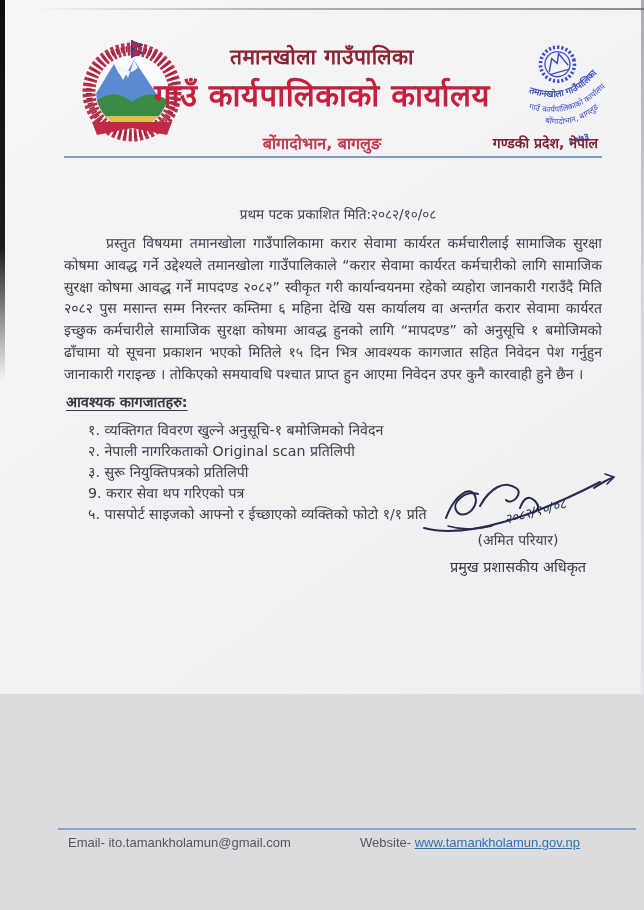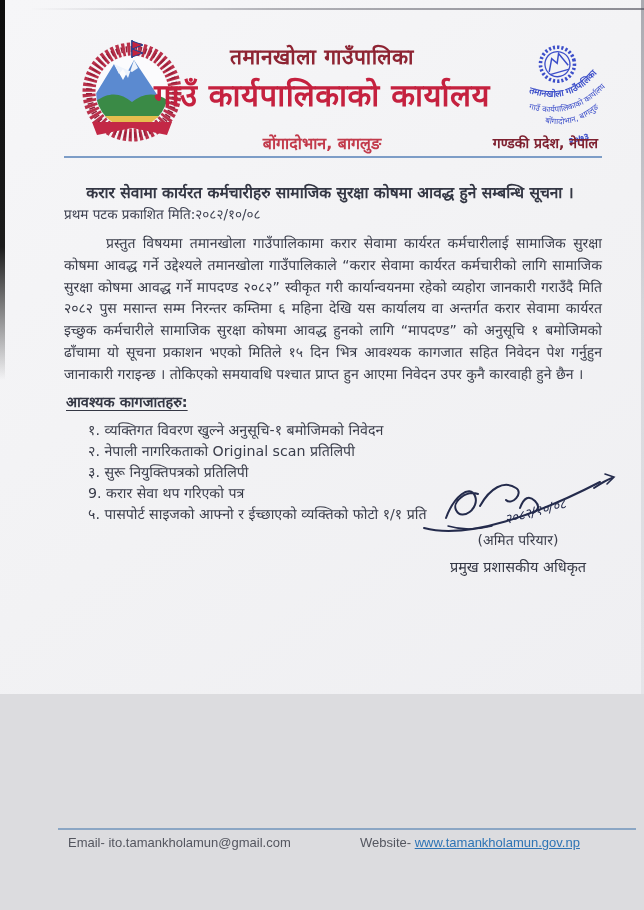--- a/index.html
+++ b/index.html
@@ -26,21 +26,21 @@
   .header-center{position:absolute;left:110px;right:110px;top:42px;text-align:center;white-space:nowrap;}
   .muni-name{font-size:21px;font-weight:bold;color:#8e2433;letter-spacing:.5px;}
   .office-name{font-size:31px;font-weight:bold;color:#c5213f;margin-top:3px;letter-spacing:.5px;}
   .office-addr{font-size:16px;font-weight:bold;color:#c23a4b;margin-top:17px;}
   .province-line{position:absolute;top:133px;right:46px;font-size:14px;font-weight:bold;color:#7e2130;}
   .header-rule{position:absolute;top:156px;left:64px;right:42px;height:2px;background:#7d9dc7;}
 
   
   .notice-title{position:absolute;top:181px;left:50px;right:34px;text-align:center;
     font-size:15.5px;font-weight:bold;color:#343744;}
-  .notice-pub{position:absolute;top:205px;left:64px;right:32px;
+  .notice-pub{position:absolute;top:205px;left:64px;right:32px;text-align:center;
     font-size:13.5px;color:#3d4050;}
   .notice-body{position:absolute;top:233px;left:64px;right:42px;margin:0;
     font-size:14px;line-height:21.8px;color:#3a3d4a;
     text-align:justify;text-indent:42px;}
 
   
   .docs{position:absolute;top:391px;left:66px;right:42px;}
   .docs-head{display:inline-block;font-size:14.5px;font-weight:bold;color:#343744;
     text-decoration:underline;text-underline-offset:3px;}
   .doc-item{margin-top:6px;padding-left:22px;font-size:14.2px;line-height:15px;color:#3a3d4a;}
@@ -117,21 +117,20 @@
           <text font-size="8"><textPath href="#sealArc3" startOffset="50%" text-anchor="middle">बोंगादोभान, बागलुङ</textPath></text>
           <text x="60" y="108" font-size="10" font-weight="bold" text-anchor="middle">२०७३</text>
         </g>
       </g>
     </svg>
   </div>
 
   <div class="province-line">गण्डकी प्रदेश, नेपाल</div>
   <div class="header-rule"></div>
 
-  <div class="notice-title">करार सेवामा कार्यरत कर्मचारीहरु सामाजिक सुरक्षा कोषमा आवद्ध हुने सम्बन्धि सूचना ।</div>
   <div class="notice-pub">प्रथम पटक प्रकाशित मिति:२०८२/१०/०८</div>
   <p class="notice-body">प्रस्तुत विषयमा तमानखोला गाउँपालिकामा करार सेवामा कार्यरत कर्मचारीलाई सामाजिक सुरक्षा कोषमा आवद्ध गर्ने उद्देश्यले तमानखोला गाउँपालिकाले “करार सेवामा कार्यरत कर्मचारीको लागि सामाजिक सुरक्षा कोषमा आवद्ध गर्ने मापदण्ड २०८२” स्वीकृत गरी कार्यान्वयनमा रहेको व्यहोरा जानकारी गराउँदै मिति २०८२ पुस मसान्त सम्म निरन्तर कम्तिमा ६ महिना देखि यस कार्यालय वा अन्तर्गत करार सेवामा कार्यरत इच्छुक कर्मचारीले सामाजिक सुरक्षा कोषमा आवद्ध हुनको लागि “मापदण्ड” को अनुसूचि १ बमोजिमको ढाँचामा यो सूचना प्रकाशन भएको मितिले १५ दिन भित्र आवश्यक कागजात सहित निवेदन पेश गर्नुहुन जानाकारी गराइन्छ । तोकिएको समयावधि पश्चात प्राप्त हुन आएमा निवेदन उपर कुनै कारवाही हुने छैन ।</p>
 
   <div class="docs">
     <span class="docs-head">आवश्यक कागजातहरु:</span>
     <div class="doc-item">१. व्यक्तिगत विवरण खुल्ने अनुसूचि-१ बमोजिमको  निवेदन</div>
     <div class="doc-item">२. नेपाली नागरिकताको Original scan  प्रतिलिपी</div>
     <div class="doc-item">३. सुरू नियुक्तिपत्रको प्रतिलिपी</div>
     <div class="doc-item">9. करार सेवा थप गरिएको पत्र</div>
     <div class="doc-item">५. पासपोर्ट साइजको आफ्नो र ईच्छाएको व्यक्तिको फोटो १/१ प्रति</div>

